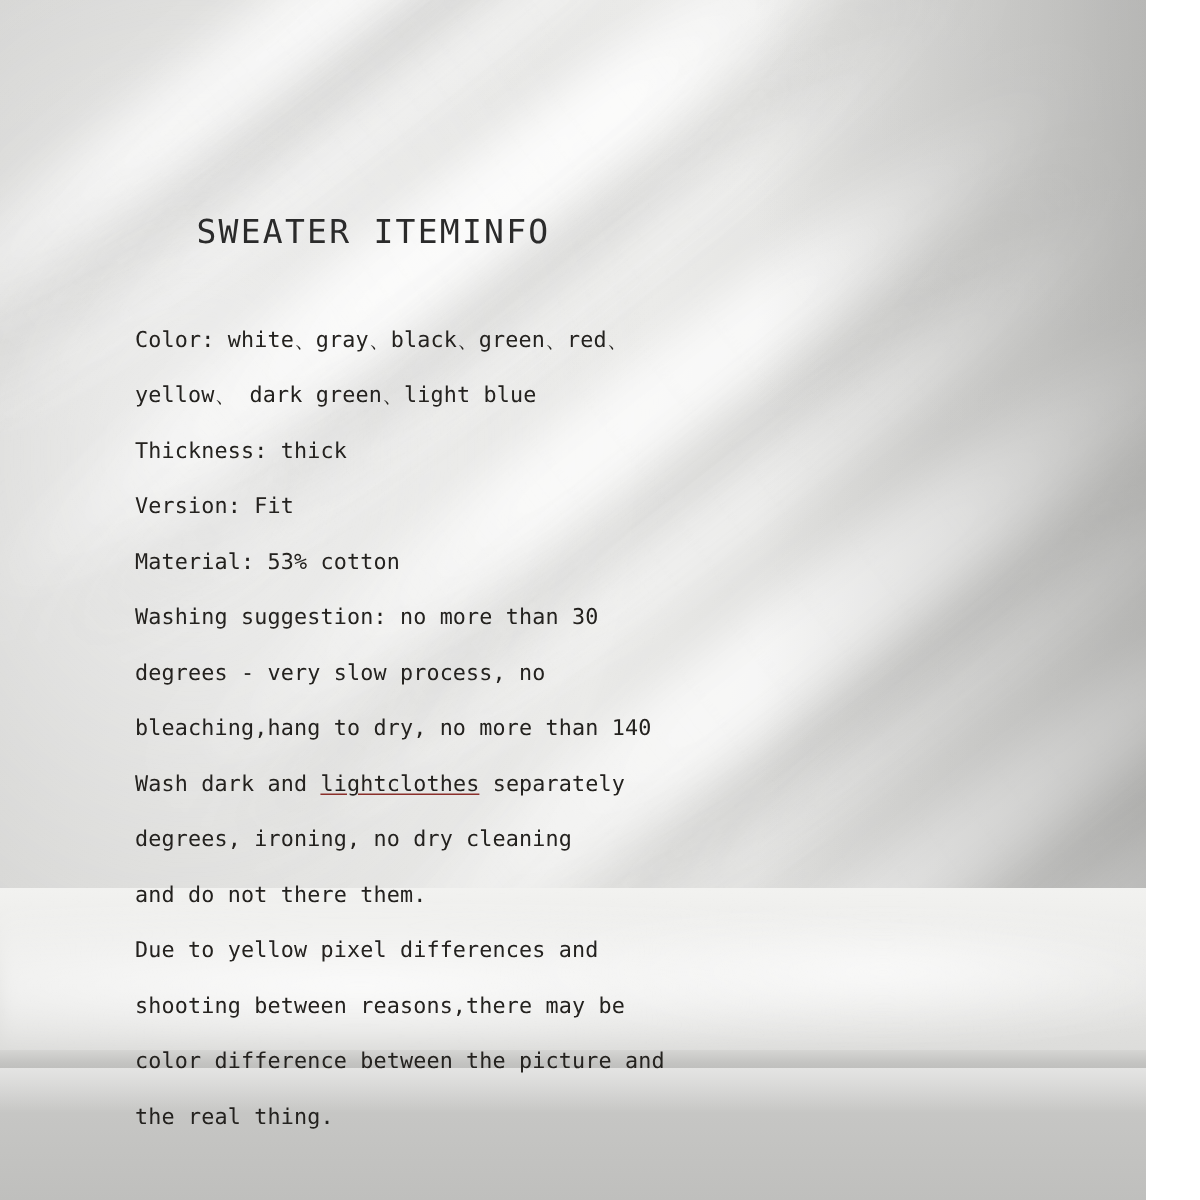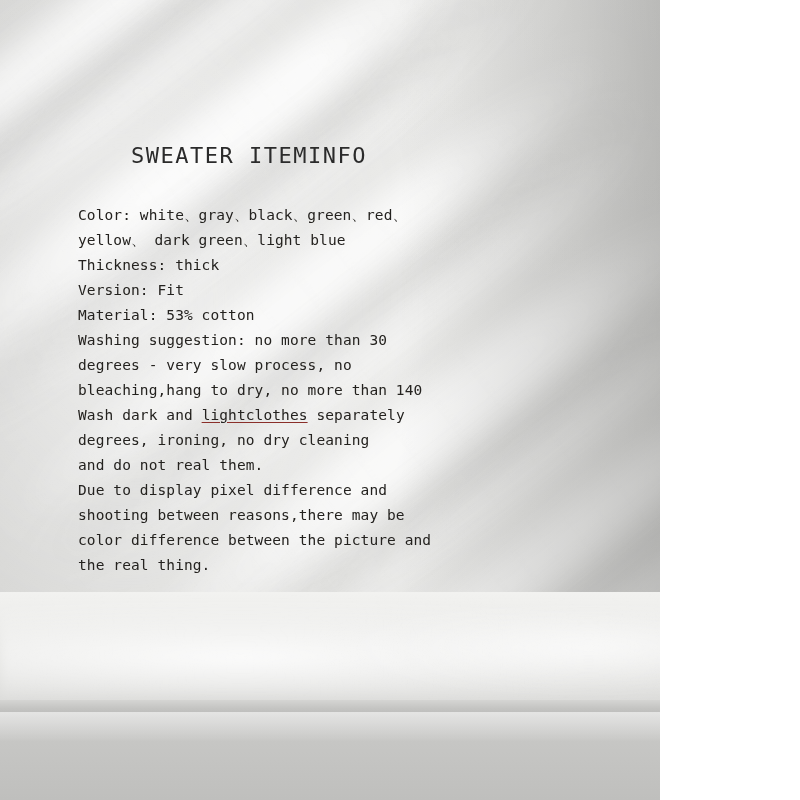--- a/index.html
+++ b/index.html
@@ -8,21 +8,21 @@
   }
   body {
     width: 800px;
     height: 800px;
     overflow: hidden;
     font-family: "DejaVu Serif", serif;
   }
 
   #stage {
     position: relative;
-    width: 660px;
+    width: 764px;
     height: 800px;
     background: #5eead4;
     overflow: hidden;
     text-decoration: underline;
   }
 
   
   .wall {
     position: absolute;
     left: 0; top: 0;
@@ -172,21 +172,21 @@
     left: 78px;
     top: 203px;
     width: 400px;
     font-family: "DejaVu Sans Mono", monospace;
     font-size: 14.5px;
     line-height: 25px;
     color: #24221f;
     letter-spacing: 0.1px;
   }
   .body-text p {
-    margin: 0;
+    margin: 12px;
   }
   .uline {
     text-decoration: underline;
     text-decoration-color: #8a2f2a;
     text-underline-offset: 2px;
   }
 </style>
 </head>
 <body>
 
@@ -229,21 +229,21 @@
         <p><span>Color: white、gray、black、green、red、</span></p>
         <p><span>yellow、 dark green、light blue</span></p>
         <p><span>Thickness: thick</span></p>
         <p><span>Version: Fit</span></p>
         <p><span>Material: 53% cotton</span></p>
         <p><span>Washing suggestion: no more than 30</span></p>
         <p><span>degrees - very slow process, no</span></p>
         <p><span>bleaching,hang to dry, no more than 140</span></p>
         <p><span>Wash dark and </span><span class="uline">lightclothes</span><span> separately</span></p>
         <p><span>degrees, ironing, no dry cleaning</span></p>
-        <p><span>and do not real them.</span></p>
-        <p><span>Due to display pixel difference and</span></p>
+        <p><span>and do not there them.</span></p>
+        <p><span>Due to yellow pixel differences and</span></p>
         <p><span>shooting between reasons,there may be</span></p>
         <p><span>color difference between the picture and</span></p>
         <p><span>the real thing.</span></p>
       </div>
   </div>
 
 </div>
 
 </body></html>

